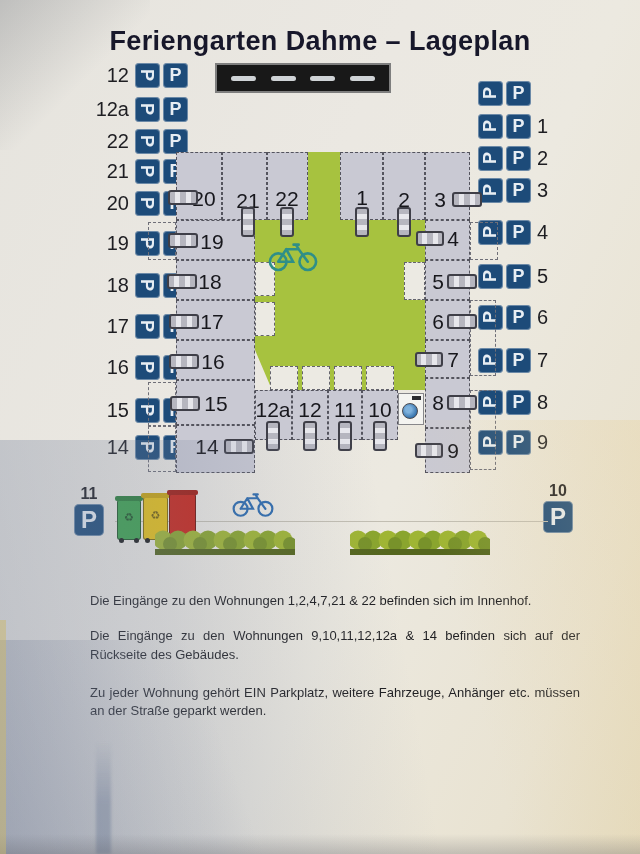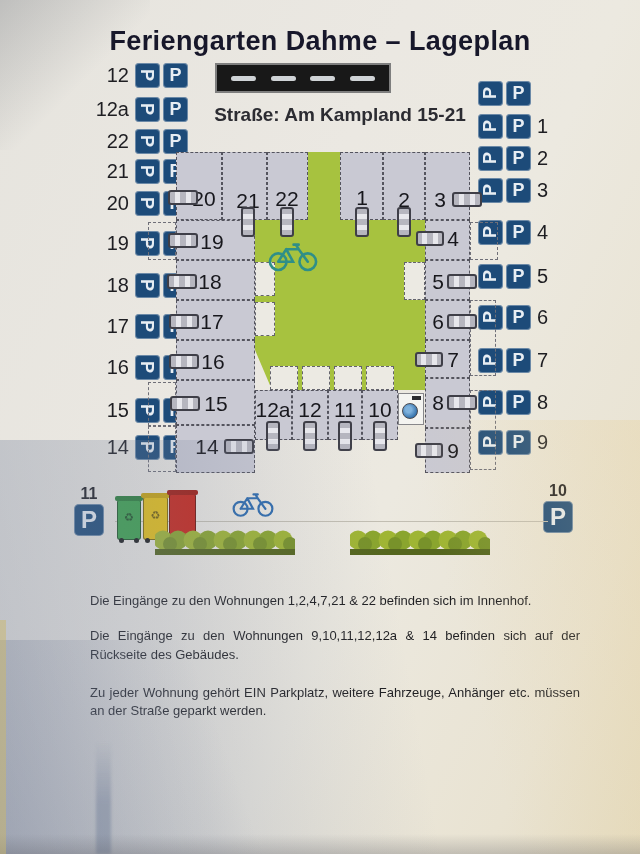--- a/index.html
+++ b/index.html
@@ -92,21 +92,20 @@
 
   <h1 class="title">Feriengarten Dahme – Lageplan</h1>
 
   <div class="road">
     <span class="dash"></span>
     <span class="dash"></span>
     <span class="dash"></span>
     <span class="dash"></span>
   </div>
 
-  <div class="street">Straße: Am Kampland 15-21</div>
 
   <div id="leftRows">
       <div class="prow prow-left" style="top: 62px;">
         <span class="plabel">12</span>
         <span class="psign rot-cw">
           <span class="pg">P</span>
         </span>
         <span class="psign">
           <span class="pg">P</span>
         </span>

